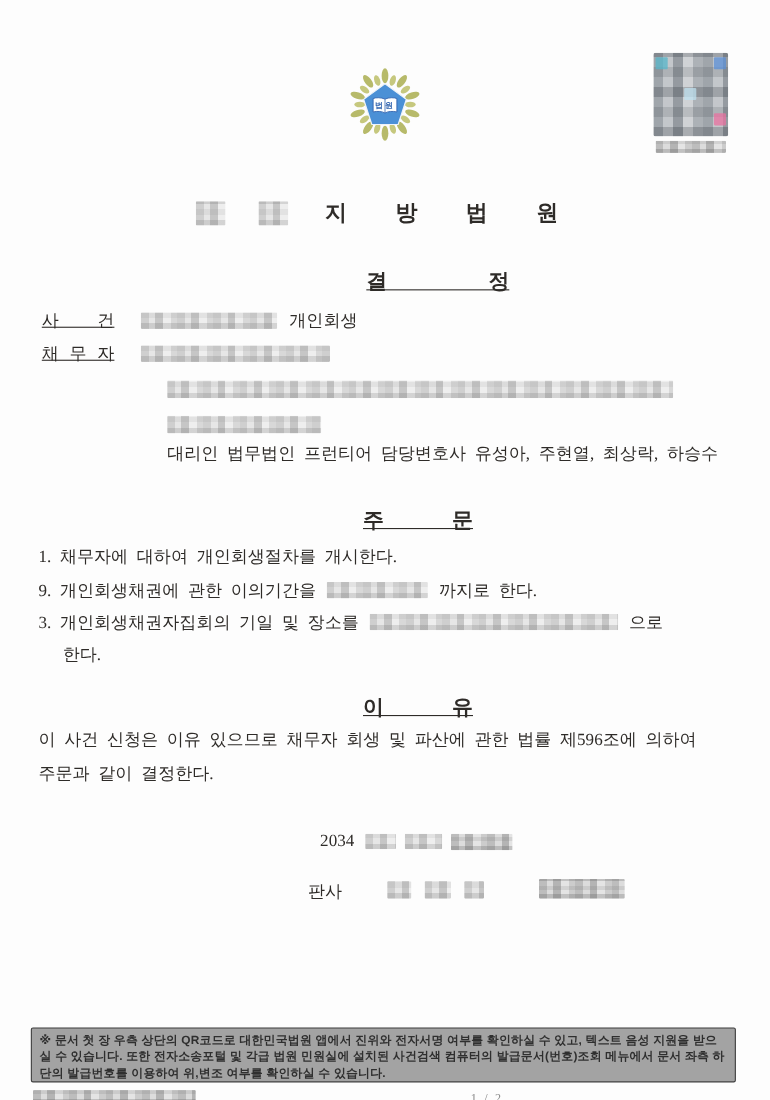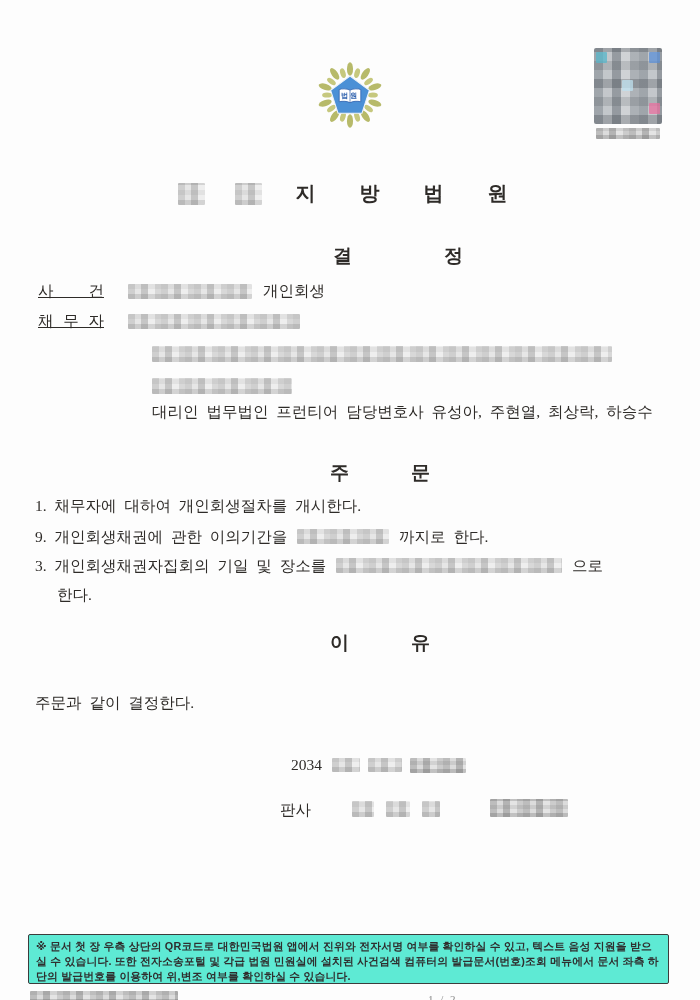--- a/index.html
+++ b/index.html
@@ -35,26 +35,26 @@
   }
   .qr .cell{position:absolute;width:11px;height:11px;opacity:.75;border-radius:1px;}
   
   .spread{
     display:inline-block;text-align:justify;text-align-last:justify;
     -moz-text-align-last:justify;white-space:normal;
   }
   .court-title{
     font-size:20px;font-weight:bold;letter-spacing:15px;word-spacing:9px;white-space:nowrap;
   }
-  .h2{font-size:19px;font-weight:bold;}
+  .h2{font-size:19px;font-weight:bold;text-decoration:underline;}
   .body-t{font-size:15.5px;word-spacing:4px;white-space:nowrap;}
   .label-spread{width:66px;text-decoration:underline;}
   .footer-box{
     position:absolute;left:28px;top:934px;width:641px;height:50px;
-    border:1.4px solid #3c3c3c;border-radius:2px;background:#5eead4;
+    border:1.4px solid #3c3c3c;border-radius:2px;background:#a3a3a3;
     font-family:"Liberation Sans","DejaVu Sans",sans-serif;
     font-size:10.8px;font-weight:bold;color:#2f2f2f;line-height:15px;
     padding:4px 7px 12px 7px;box-sizing:border-box;letter-spacing:.2px;
   }
   .page-ind{position:absolute;left:428px;top:993px;font-size:11px;color:#8a8a8a;letter-spacing:2px;}
 </style>
 </head>
 <body>
 
 <div class="page">
@@ -141,20 +141,21 @@
   <div class="abs body-t" style="left:35px;top:556px">
     <span>3. 개인회생채권자집회의 기일 및 장소를</span>
     <span class="px inline" style="width:226px;height:15px;margin:0 2px"></span>
     <span>으로</span>
   </div>
   <div class="abs body-t" style="left:57px;top:585px">한다.</div>
 
   <div class="abs" style="left:330px;top:630px">
     <span class="spread h2" style="width:100px">이 유</span>
   </div>
+  <div class="abs body-t" style="left:35px;top:662px">이 사건 신청은 이유 있으므로 채무자 회생 및 파산에 관한 법률 제596조에 의하여</div>
   <div class="abs body-t" style="left:35px;top:693px">주문과 같이 결정한다.</div>
 
   <div class="abs body-t" style="left:291px;top:756px;display:flex;align-items:center">
     <span>2034</span>
     <span class="px inline" style="width:28px;height:14px;margin-left:10px"></span>
     <span class="px inline" style="width:34px;height:14px;margin-left:8px"></span>
     <span class="px inline dark" style="width:56px;height:15px;margin-left:8px"></span>
   </div>
 
   <div class="abs body-t" style="left:280px;top:800px">판사</div>

